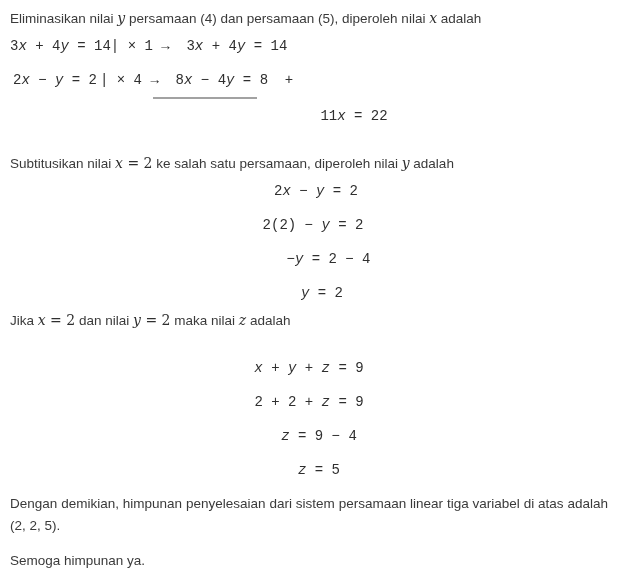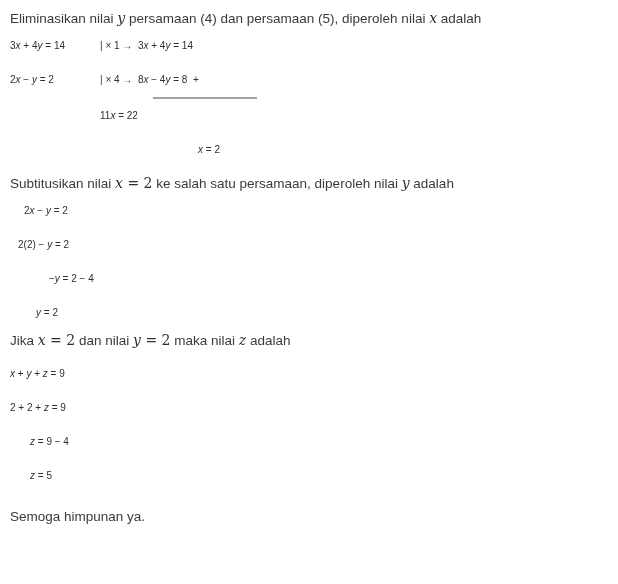--- a/index.html
+++ b/index.html
@@ -17,25 +17,26 @@
   }
   .page {
     padding: 8px 10px;
     width: 598px;
   }
   .text-line {
     margin: 0;
     line-height: 20px;
   }
   .math {
-    font-family: Liberation Sans, sans-serif;
-    font-size: 10px;
+    font-family: Liberation Mono, monospace;
+    font-size: 14px;
     color: #2f2f2f;
     line-height: 34px;
     white-space: pre;
+    text-align: center;
   }
   .math i, .mt i {
     font-style: italic;
   }
   .mt {
     font-family: "DejaVu Serif", serif;
     font-size: 14px;
     color: #2f2f2f;
   }
   .eqrow {
@@ -51,21 +52,21 @@
     width: 104px;
     margin: 0 0 0 143px;
   }
   .ml0   { margin-left: 8px; }
   .ml14  { margin-left: 14px; }
   .ml28  { margin-left: 39px; }
   .ml38  { margin-left: 26px; }
   .ml52  { margin-left: 20px; }
   .ml169 { margin-left: 90px; }
   .ml188 { margin-left: 188px; }
-  .mt6   { margin-top: 6px; }
+  .mt6   { margin-top: 20px; }
   .mt8   { }
   .conclusion {
     margin-top: 6px;
     line-height: 22px;
   }
   .justified-line {
     text-align: justify;
     text-align-last: justify;
   }
   .closing {
@@ -86,32 +87,35 @@
 
   <div class="eqrow">
     <span class="math lhs">2<i>x</i> − <i>y</i> = 2</span>
     <span class="math">| × 4 →  8<i>x</i> − 4<i>y</i> = 8  +</span>
   </div>
 
   <div class="rule"></div>
 
   <div class="math ml169">11<i>x</i> = 22</div>
 
-  <div class="math ml188"><i>x</i> = 2</div>
 
   <p class="text-line mt6">Subtitusikan nilai <span class="mt"><i>x</i> = 2</span> ke salah satu persamaan, diperoleh nilai <span class="mt"><i>y</i></span> adalah</p>
 
   <div class="math ml14">2<i>x</i> − <i>y</i> = 2</div>
   <div class="math ml0">2(2) − <i>y</i> = 2</div>
   <div class="math ml28">−<i>y</i> = 2 − 4</div>
   <div class="math ml38"><i>y</i> = 2</div>
 
   <p class="text-line mt8">Jika <span class="mt"><i>x</i> = 2</span> dan nilai <span class="mt"><i>y</i> = 2</span> maka nilai <span class="mt"><i>z</i></span> adalah</p>
 
   <div class="math mt6"><i>x</i> + <i>y</i> + <i>z</i> = 9</div>
   <div class="math">2 + 2 + <i>z</i> = 9</div>
   <div class="math ml52"><i>z</i> = 9 − 4</div>
   <div class="math ml52"><i>z</i> = 5</div>
 
+  <div class="conclusion">
+    <div class="justified-line">Dengan demikian, himpunan penyelesaian dari sistem persamaan linear tiga variabel di atas adalah</div>
+    <div>(2, 2, 5).</div>
+  </div>
 
   <p class="text-line closing">Semoga himpunan ya.</p>
 
 </div>
 
 </body></html>

